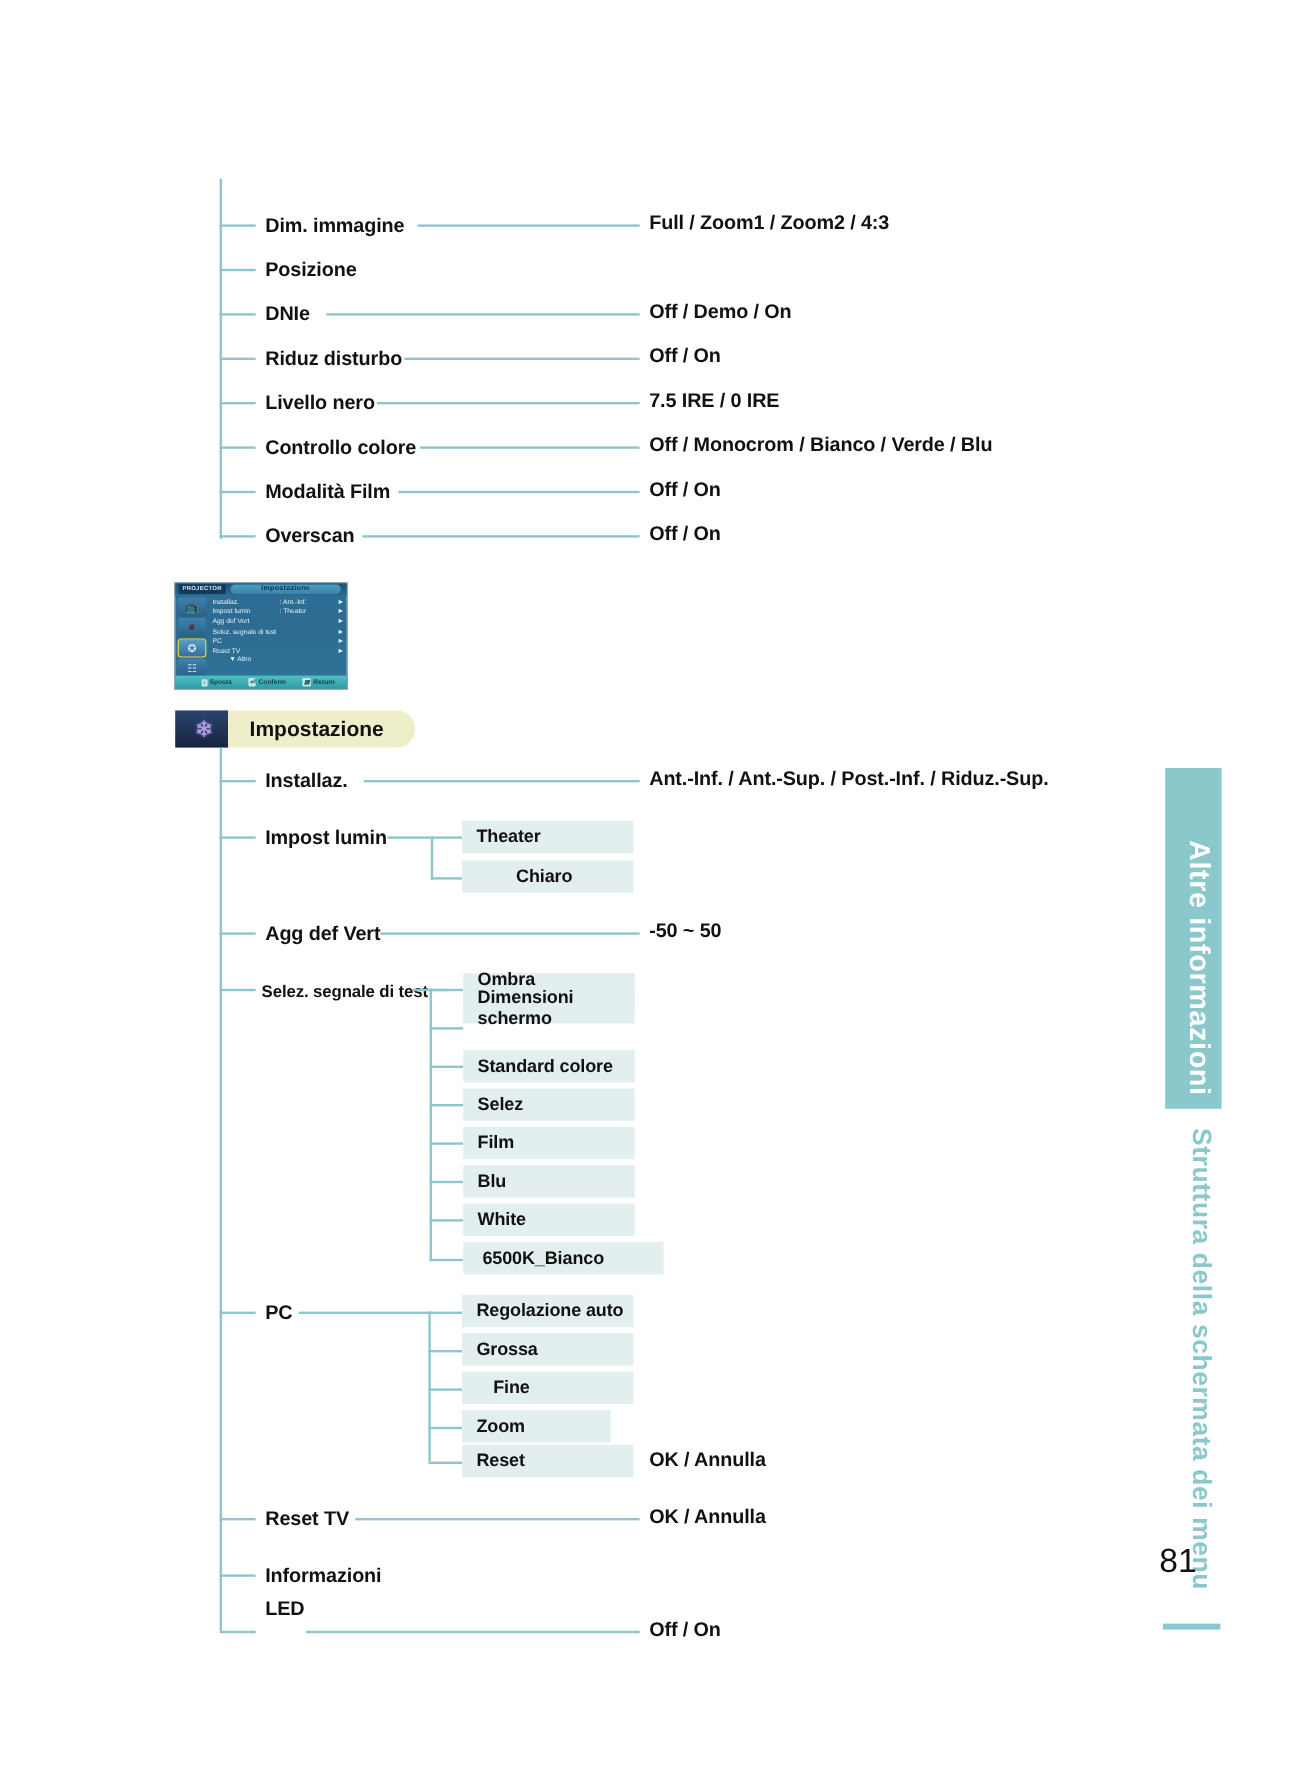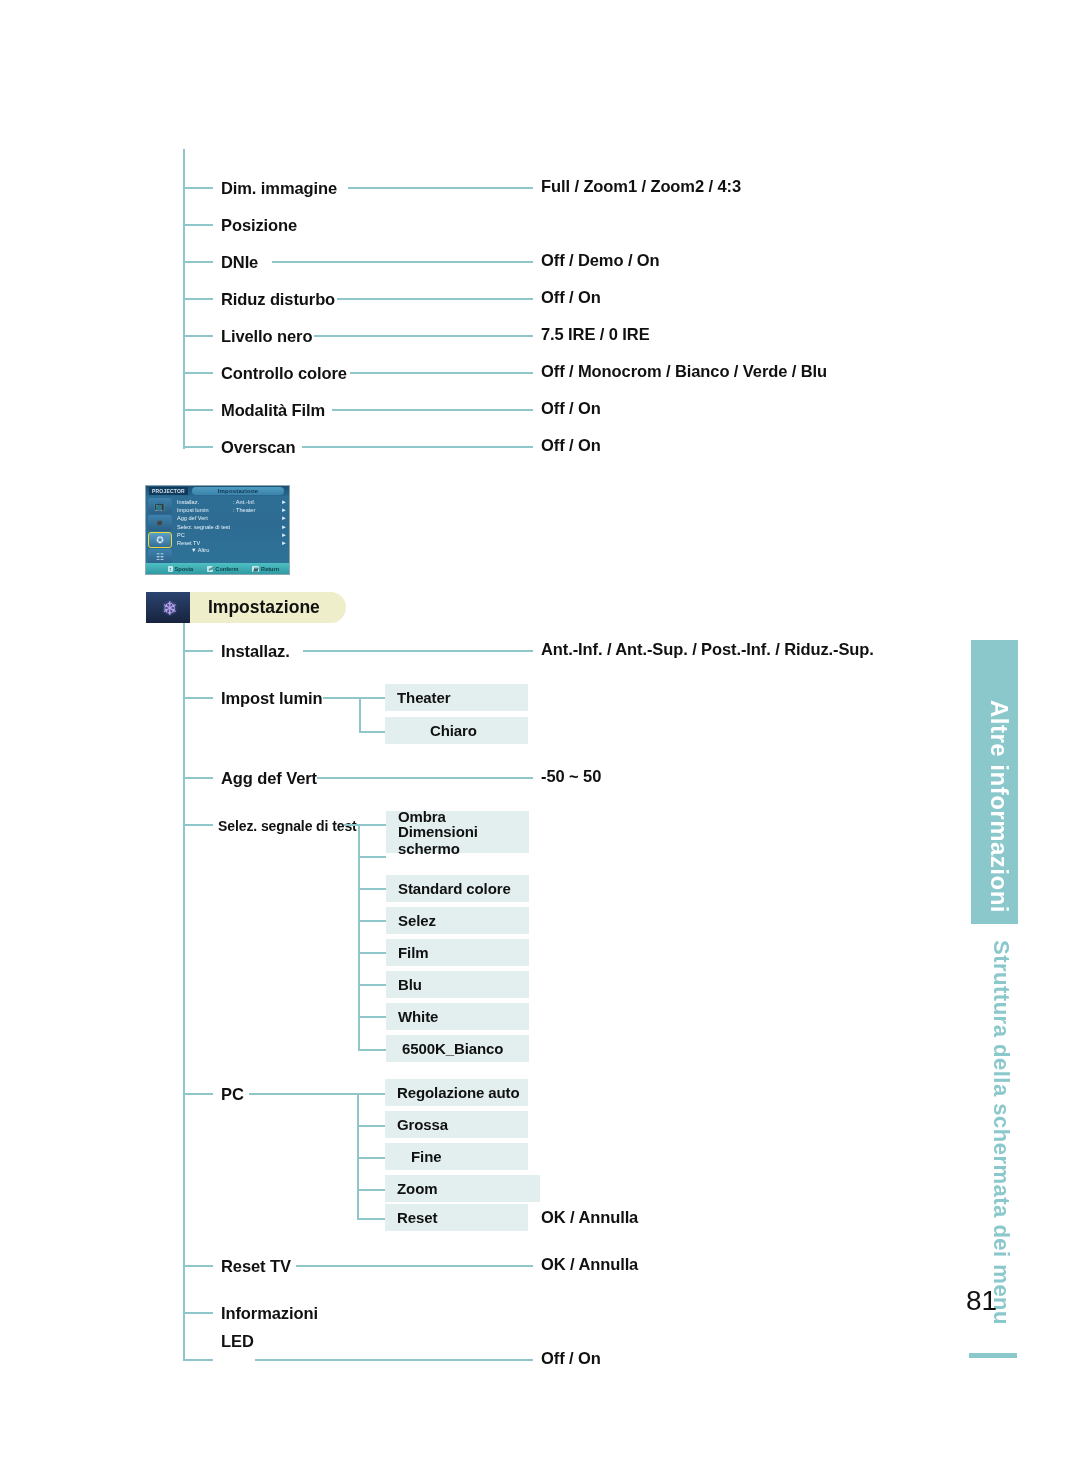--- a/index.html
+++ b/index.html
@@ -422,21 +422,21 @@
   </div>
   <div class="hline" style="left:358px; top:984px; width:28px;"></div>
   <div class="chip" style="left:386px; top:971px; width:143px;">
     <span class="label">Blu</span>
   </div>
   <div class="hline" style="left:358px; top:1016px; width:28px;"></div>
   <div class="chip" style="left:386px; top:1003px; width:143px;">
     <span class="label">White</span>
   </div>
   <div class="hline" style="left:358px; top:1049px; width:28px;"></div>
-  <div class="chip" style="left:386px; top:1035px; width:143px; padding-left:16px;">
+  <div class="chip" style="left:386px; top:1035px; width:167px; padding-left:16px;">
     <span class="label">6500K_Bianco</span>
   </div>
 
   <div class="hline" style="left:183px; top:1093px; width:30px;"></div>
   <div class="tree-row" style="left:221px; top:1081px;">
     <span class="label">PC</span>
   </div>
   <div class="hline" style="left:249px; top:1093px; width:110px;"></div>
   <div class="vline" style="left:357px; top:1093px; height:125px;"></div>
 
@@ -446,21 +446,21 @@
   </div>
   <div class="hline" style="left:357px; top:1125px; width:28px;"></div>
   <div class="chip" style="left:385px; top:1111px; width:143px;">
     <span class="label">Grossa</span>
   </div>
   <div class="hline" style="left:357px; top:1157px; width:28px;"></div>
   <div class="chip" style="left:385px; top:1143px; width:143px;padding-left:26px;">
     <span class="label">Fine</span>
   </div>
   <div class="hline" style="left:357px; top:1189px; width:28px;"></div>
-  <div class="chip" style="left:385px; top:1175px; width:155px;">
+  <div class="chip" style="left:385px; top:1175px; width:124px;">
     <span class="label">Zoom</span>
   </div>
   <div class="hline" style="left:357px; top:1218px; width:28px;"></div>
   <div class="chip" style="left:385px; top:1204px; width:143px;">
     <span class="label">Reset</span>
   </div>
   <div class="value" style="left:541px; top:1208px;">OK / Annulla</div>
 
   <div class="hline" style="left:183px; top:1265px; width:30px;"></div>
   <div class="tree-row" style="left:221px; top:1253px;">

